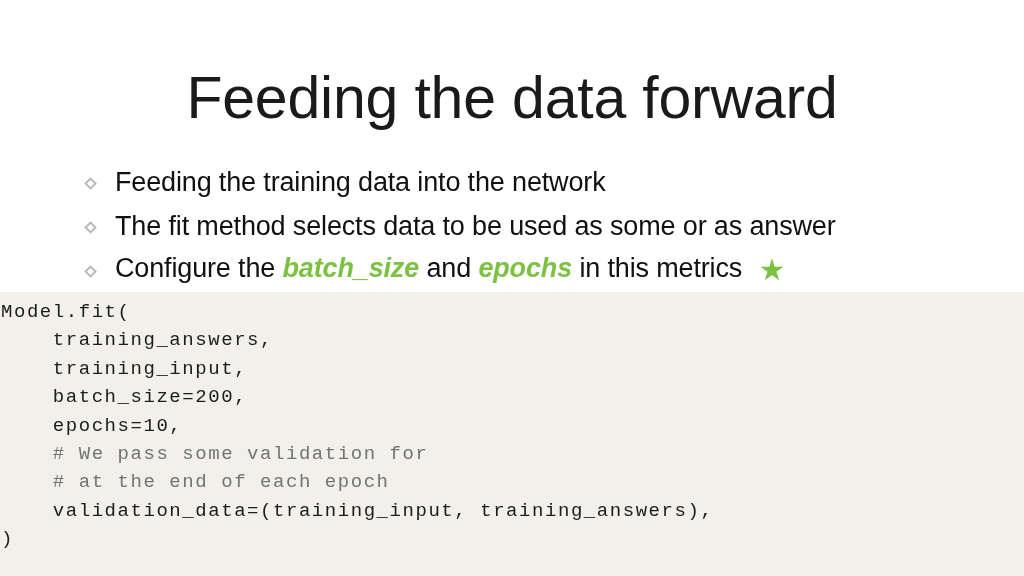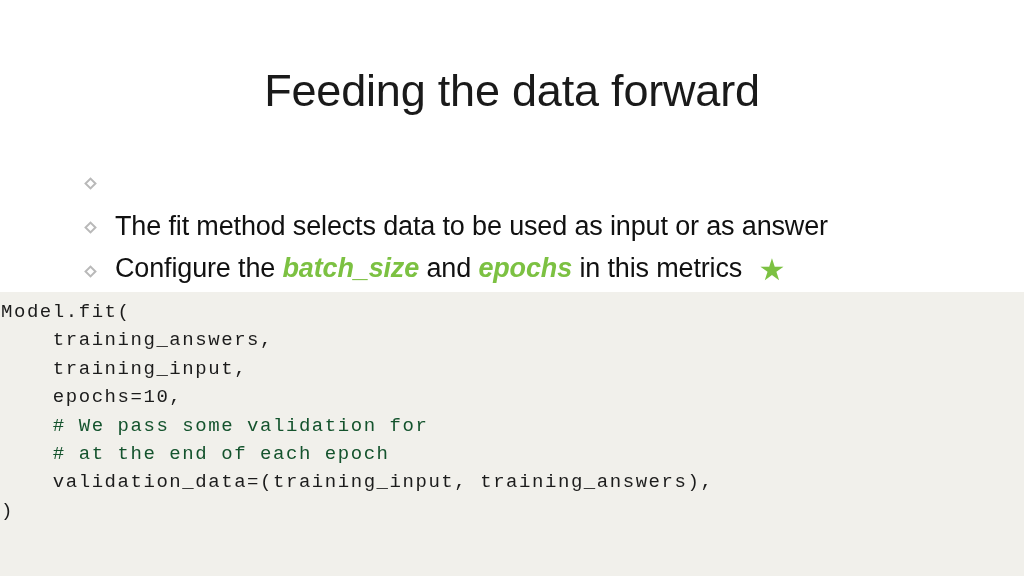--- a/index.html
+++ b/index.html
@@ -24,21 +24,21 @@
   }
 
   
   .slide-title {
     position: absolute;
     left: 0;
     top: 66px;
     width: 1024px;
     text-align: center;
     font-family: "Liberation Sans", sans-serif;
-    font-size: 45px;
+    font-size: 59px;
     font-weight: 400;
     color: #1a1a1a;
     letter-spacing: -0.2px;
     line-height: 1.1;
     white-space: nowrap;
   }
 
   
   .bullet-list {
     position: absolute;
@@ -105,58 +105,60 @@
   .code-line {
     font-family: "Liberation Mono", "DejaVu Sans Mono", monospace;
     font-size: 19px;
     line-height: 28.4px;
     letter-spacing: 1.55px;
     color: #1c1c1c;
     white-space: pre;
     padding-left: 1px;
   }
   .code-line.comment {
-    color: #14532d;
+    color: #737373;
   }
 </style>
 </head>
 <body>
 
 <div class="slide">
 
   <div class="slide-title">Feeding the data forward</div>
 
   <div class="bullet-list">
 
     <div class="bullet-row">
       <span class="bullet-marker">
         <span class="diamond"></span>
       </span>
+      <span class="bullet-text">Feeding the training data into the network</span>
     </div>
 
     <div class="bullet-row">
       <span class="bullet-marker">
         <span class="diamond"></span>
       </span>
-      <span class="bullet-text">The fit method selects data to be used as input or as answer</span>
+      <span class="bullet-text">The fit method selects data to be used as some or as answer</span>
     </div>
 
     <div class="bullet-row">
       <span class="bullet-marker">
         <span class="diamond"></span>
       </span>
       <span class="bullet-text"><span>Configure the </span><span class="hl-green">batch_size</span><span> and </span><span class="hl-green">epochs</span><span> in this metrics </span><span class="star-icon">★</span></span>
     </div>
 
   </div>
 
   <div class="code-block" id="code-block">
       <div class="code-line">Model.fit(</div>
       <div class="code-line">    training_answers,</div>
       <div class="code-line">    training_input,</div>
+      <div class="code-line">    batch_size=200,</div>
       <div class="code-line">    epochs=10,</div>
       <div class="code-line comment">    # We pass some validation for</div>
       <div class="code-line comment">    # at the end of each epoch</div>
       <div class="code-line">    validation_data=(training_input, training_answers),</div>
       <div class="code-line">)</div>
     </div>
 
 </div>
 
 </body></html>

